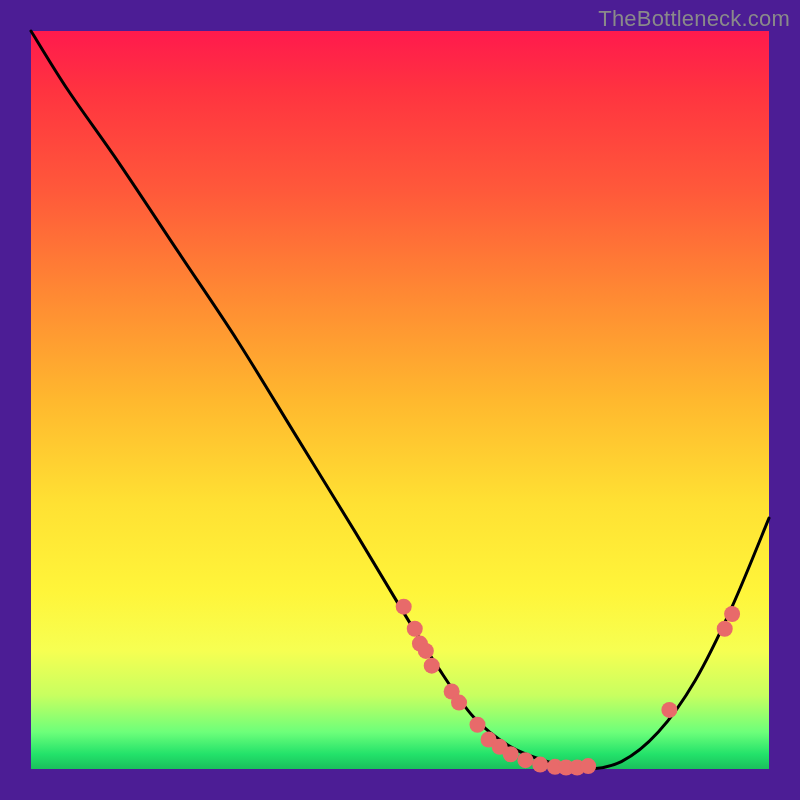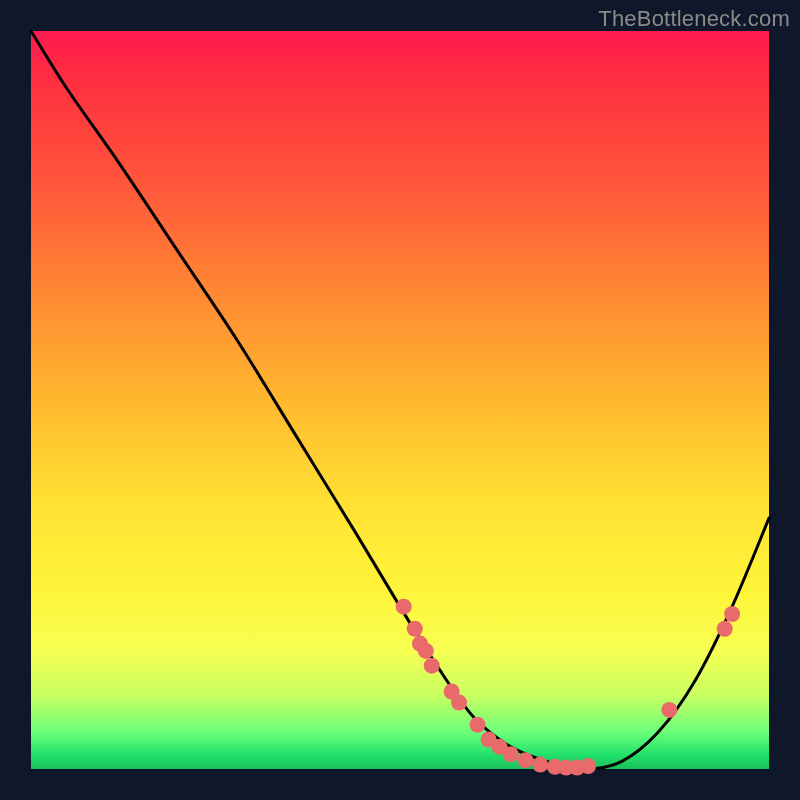--- a/index.html
+++ b/index.html
@@ -10,21 +10,21 @@
     background: #000;
     overflow: hidden;
     font-family: Arial, Helvetica, sans-serif;
   }
   .frame {
     position: absolute;
     left: 0;
     top: 0;
     width: 800px;
     height: 800px;
-    background: #0f172a;
+    background: #4c1d95;
   }
   .plot-bg {
     position: absolute;
     left: 31px;
     top: 31px;
     width: 738px;
     height: 738px;
     
     background: linear-gradient(to bottom,
       #ff1a4d 0%,

